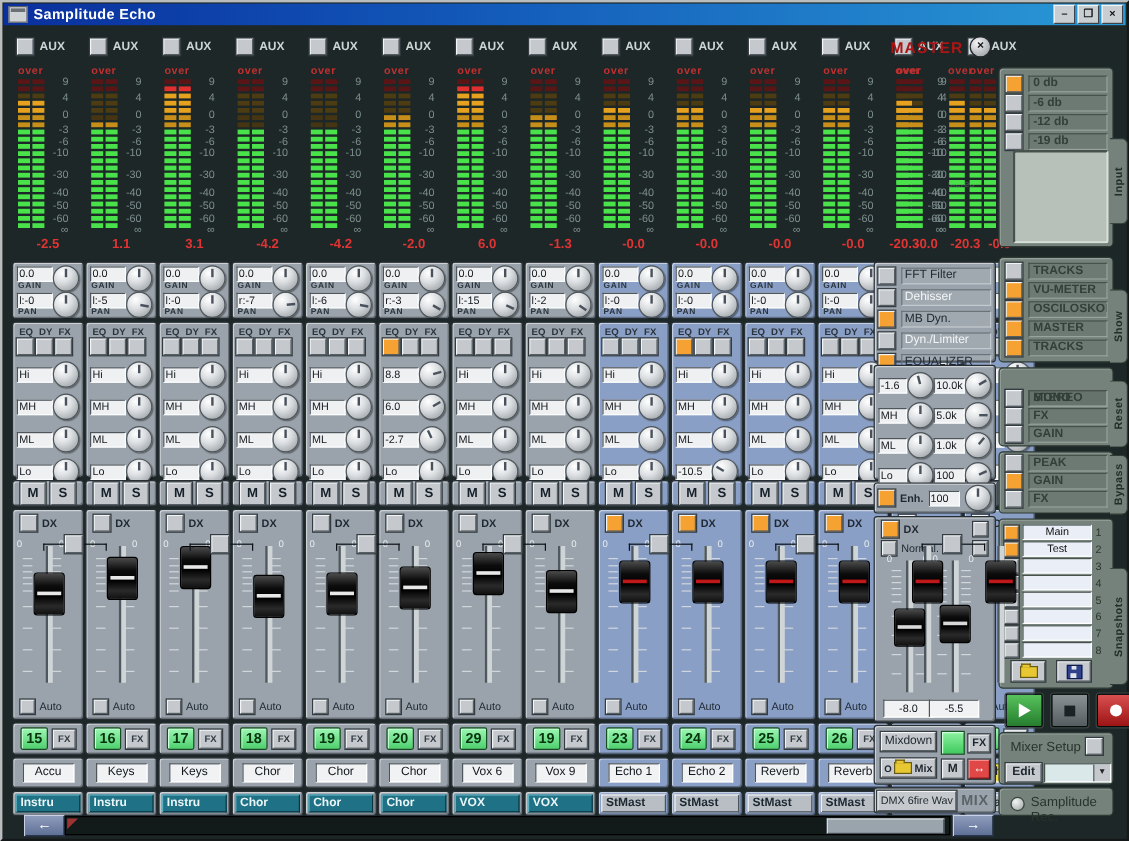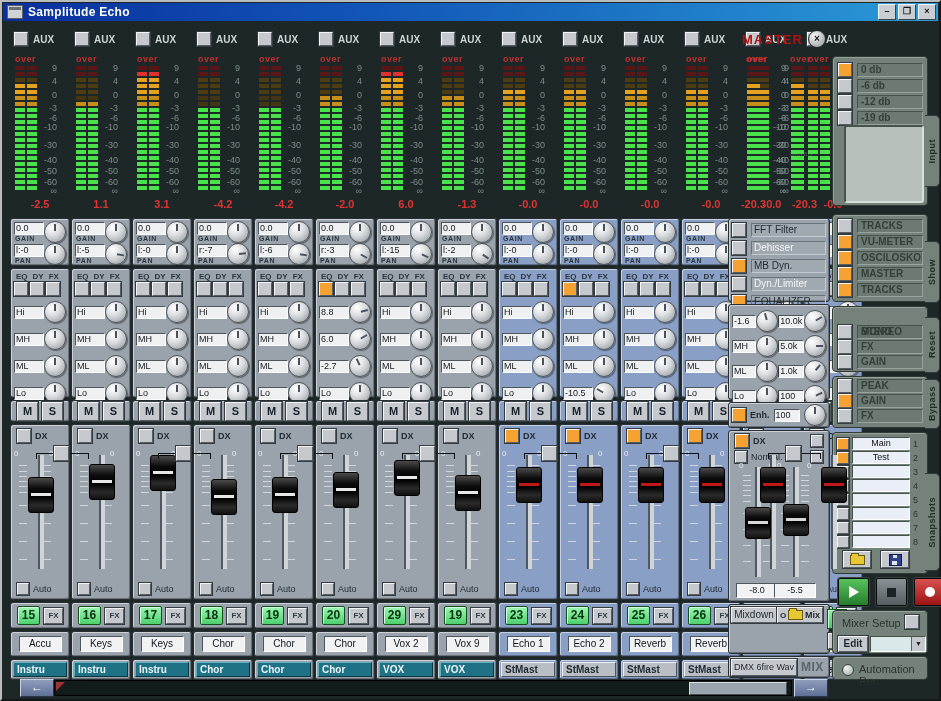--- a/index.html
+++ b/index.html
@@ -119,21 +119,21 @@
   .mfrow{display:flex;align-items:center;gap:4px;padding:3px 0 0 6px;}
   .mfrow .rchk{margin-left:auto;margin-right:6px;}
   .mftrack{position:absolute;top:36px;width:4px;height:110px;background:#cfd4d7;border-left:2px solid #4e585e;z-index:1;}
   .mfhandle{position:absolute;width:24px;height:30px;z-index:3;border-radius:3px;
     background:linear-gradient(#4a4a4a,#0c0c0c 30%,#000 55%,#2a2a2a 80%,#111);border:1px solid #000;}
   .mfline{position:absolute;left:2px;right:2px;top:13px;height:3px;background:#d8d8d8;}
   .mfval{position:absolute;bottom:3px;width:40px;height:13px;background:#f1f2f4;
     border-top:1px solid #4e565c;border-left:1px solid #4e565c;border-bottom:1px solid #fff;border-right:1px solid #fff;
     font-size:9px;color:#10161c;text-align:center;line-height:13px;}
   #m-mix{height:50px;display:flex;gap:2px;padding:2px;box-sizing:border-box;}
-  .mix-left{flex:1.2;display:flex;flex-direction:row;justify-content:space-around;align-items:flex-start;}
+  .mix-left{flex:1.2;display:flex;flex-direction:column;justify-content:space-around;align-items:flex-end;}
   .mix-right{flex:1;display:grid;grid-template-columns:1fr 1fr;gap:3px;padding:2px;align-items:center;justify-items:center;}
   .sbtn{background:#c5c9cd;border-top:1px solid #f2f4f5;border-left:1px solid #f2f4f5;
     border-right:1px solid #565e63;border-bottom:1px solid #565e63;outline:1px solid #343c41;
     font-size:9px;font-weight:bold;color:#1d262e;text-align:center;}
   #mixdown-btn{width:44px;height:14px;line-height:13px;font-weight:normal;font-size:10px;}
   #omix-btn{width:44px;height:14px;display:flex;align-items:center;gap:2px;justify-content:center;}
   #omix-btn .o{font-size:8px;font-weight:bold;}
   .ico-folder{width:13px;height:8px;background:#e8c832;border:1px solid #6a5a10;position:relative;display:inline-block;}
   .ico-folder:before{content:"";position:absolute;top:-3px;left:0;width:6px;height:2px;background:#e8c832;border:1px solid #6a5a10;border-bottom:none;}
   #grn-btn{width:18px;height:18px;background:linear-gradient(#8df2a0,#3fca5e);border:1px solid #14501f;box-shadow:inset 1px 1px 0 #ccffd8;}
@@ -1450,21 +1450,21 @@
           <div class="autorow">
             <span class="chk sm"></span>
             <span class="autolab">Auto</span>
           </div>
         </div>
         <div class="sec panel numfx">
           <span class="numbtn">29</span>
           <span class="fxbtn">FX</span>
         </div>
         <div class="sec panel namep">
-          <span class="namebox">Vox 2</span>
+          <span class="namebox">Vox 6</span>
         </div>
         <div class="sec panel outp">
           <span class="outbtn teal">VOX</span>
         </div>
       </div>
       <div class="strip">
         <div class="sec aux">
           <span class="chk"></span>
           <span class="auxlab">AUX</span>
         </div>
@@ -3098,21 +3098,21 @@
       <div class="rpanel" style="top: 608px; height: 44px;">
         <span id="setup-lab">Mixer Setup</span>
         <span class="chk" id="setup-chk"></span>
         <span class="sbtn" id="edit-btn">Edit</span>
         <span id="setup-combo">
           <span id="combo-btn">▼</span>
         </span>
       </div>
       <div class="rpanel" style="top: 654px; height: 24px;">
         <span id="auto-radio"></span>
-        <span id="auto-lab">Automation Rec.</span>
+        <span id="auto-lab">Samplitude Rec.</span>
       </div>
     </div>
   <div id="hscroll">
     <div id="sb-left">←</div>
     <div id="sb-track">
       <div id="sb-mark"></div>
       <div id="sb-thumb"></div>
     </div>
     <div id="sb-right">→</div>
   </div>

